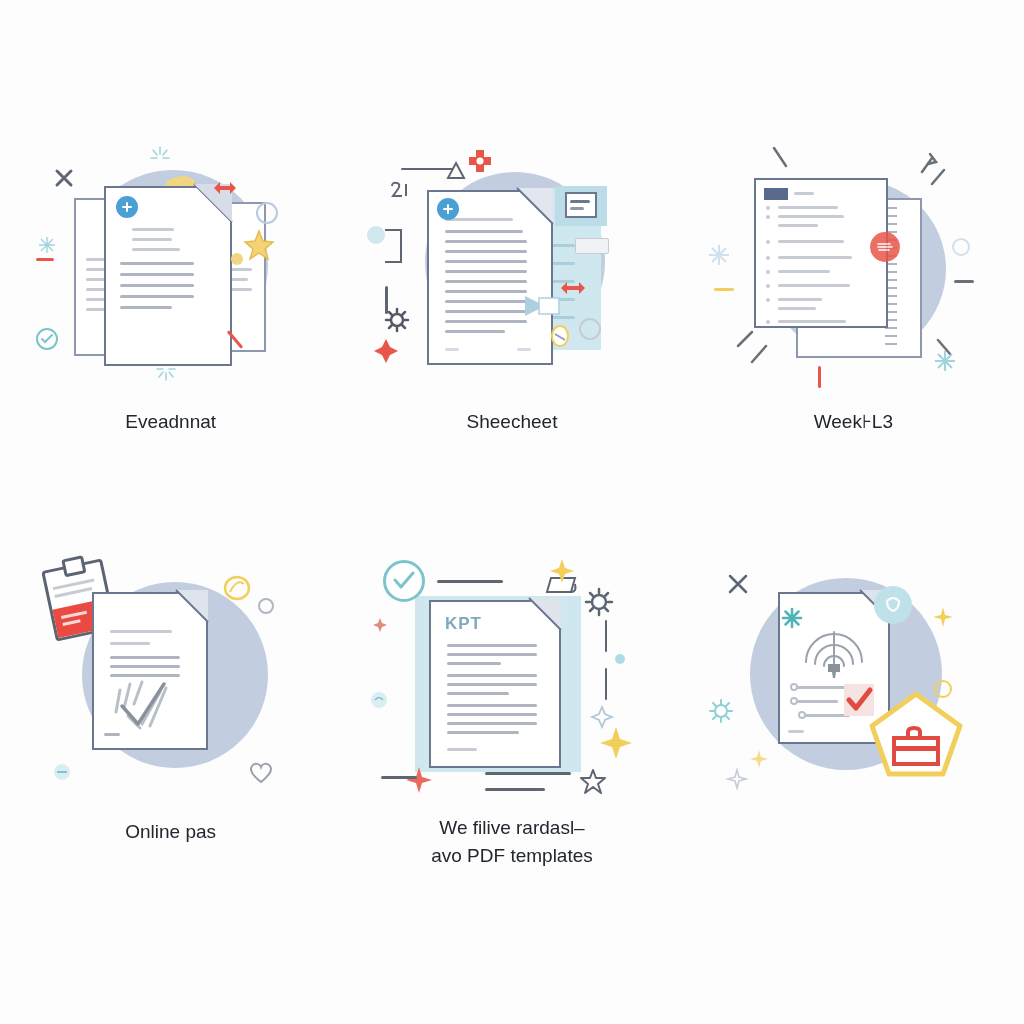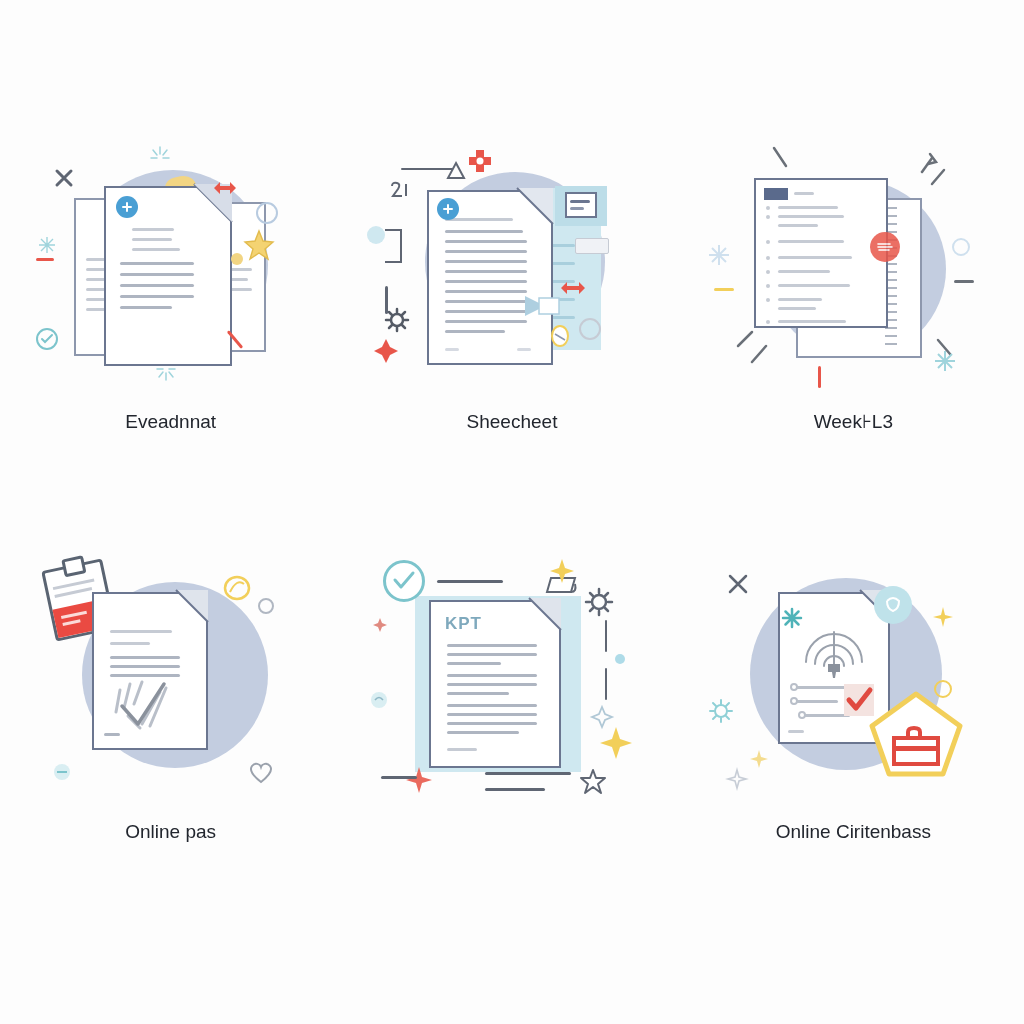--- a/index.html
+++ b/index.html
@@ -449,20 +449,24 @@
         <div class="line" style="left:118px;top:238px;width:60px;height:2.5px;background:#5f6673;"></div>
         <div class="line" style="left:118px;top:222px;width:86px;height:2.5px;background:#5f6673;"></div>
         <svg style="position:absolute;left:4px;top:66px;" width="18" height="18">
           <path d="M9 2 L11 7 L16 9 L11 11 L9 16 L7 11 L2 9 L7 7 Z" fill="#e08a80"></path>
         </svg>
         <svg style="position:absolute;left:2px;top:140px;" width="20" height="20">
           <circle cx="10" cy="10" r="8" fill="#d9eef2"></circle>
           <path d="M6 10 Q10 5 14 10" stroke="#8fb8c6" stroke-width="1.6" fill="none"></path>
         </svg>
       </div>
+      <div class="caption two-line">
+        <div>We filive rardasl–</div>
+        <div>avo PDF templates</div>
+      </div>
     </div>
 
     <div class="card">
       <div class="art">
         <div class="circle-bg" style="left:42px;top:28px;width:192px;height:192px;"></div>
 
         <div class="sheet" style="left:70px;top:42px;width:112px;height:152px;"></div>
         <svg style="position:absolute;left:152px;top:40px;" width="34" height="34">
           <path d="M0 0 L30 0 L30 30 Z" fill="#dfe4ec"></path>
           <path d="M0 0 L30 30" stroke="#6b7690" stroke-width="2" fill="none"></path>
@@ -522,17 +526,16 @@
           <circle cx="13" cy="13" r="6" fill="none" stroke="#8fd0d6" stroke-width="2"></circle>
           <path d="M13 2 V6 M13 20 V24 M2 13 H6 M20 13 H24 M5 5 L8 8 M18 18 L21 21 M21 5 L18 8 M8 18 L5 21" stroke="#8fd0d6" stroke-width="2" stroke-linecap="round"></path>
         </svg>
         <svg style="position:absolute;left:40px;top:198px;" width="22" height="22">
           <path d="M11 2 L13 9 L20 11 L13 13 L11 20 L9 13 L2 11 L9 9 Z" fill="#f4dc8e"></path>
         </svg>
         <svg style="position:absolute;left:18px;top:218px;" width="22" height="22">
           <path d="M11 2 L13 9 L20 11 L13 13 L11 20 L9 13 L2 11 L9 9 Z" fill="none" stroke="#c7cdd6" stroke-width="1.6"></path>
         </svg>
       </div>
-      <div class="caption">Online Ciritenbass</div>
     </div>
 
   </div>
 </div>
 
 </body></html>

